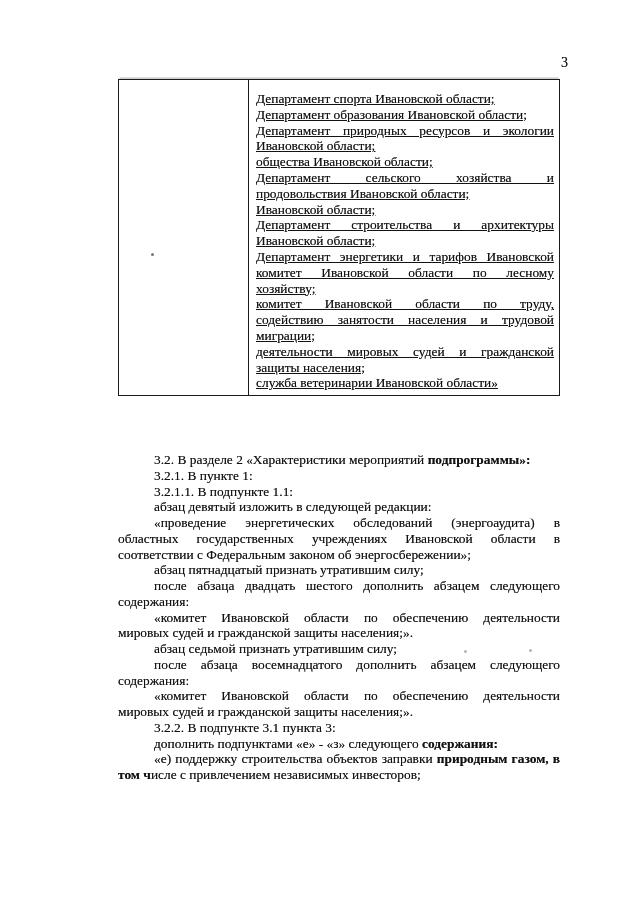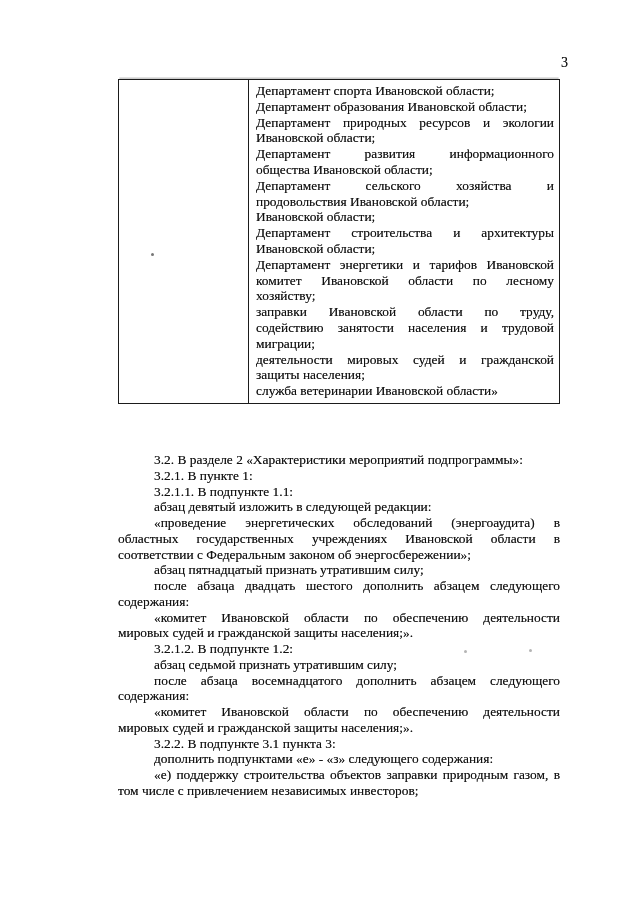--- a/index.html
+++ b/index.html
@@ -38,35 +38,36 @@
   }
   .col-left {
     width: 130px;
     box-sizing: border-box;
     border-right: 1.6px solid #1b1b1b;
     position: relative;
   }
   .col-right {
     flex: 1;
     box-sizing: border-box;
-    padding: 3px 5px 4px 7px;
+    padding: 11px 5px 4px 7px;
+    text-decoration: underline;
   }
   
   .tline {
     font-size: 13.4px;
     line-height: 15.8px;
     white-space: nowrap;
     text-align: left;
   }
   .tline.just {
     text-align: justify;
     text-align-last: justify;
   }
   .tline.ind { padding-left: 36px; }
-  .bold { font-weight: 400; }
+  .bold { font-weight: 700; }
   
   .body-text {
     position: absolute;
     left: 118px; top: 452px;
     width: 442px;
   }
   .body-text .tline { line-height: 15.75px; }
   
   .speck {
     position: absolute;
@@ -82,31 +83,30 @@
 
   <div class="page-number">3</div>
 
   <div class="doc-table">
     <div class="col-left"></div>
     <div class="col-right">
         <div class="tline"><span>Департамент спорта Ивановской области;</span></div>
         <div class="tline"><span>Департамент образования Ивановской области;</span></div>
         <div class="tline just"><span>Департамент природных ресурсов и экологии</span></div>
         <div class="tline"><span>Ивановской области;</span></div>
-        <div class="tline just"><span>Департамент развития информационного</span></div>
         <div class="tline"><span>общества Ивановской области;</span></div>
         <div class="tline just"><span>Департамент сельского хозяйства и</span></div>
         <div class="tline"><span>продовольствия Ивановской области;</span></div>
         <div class="tline"><span>Ивановской области;</span></div>
         <div class="tline just"><span>Департамент строительства и архитектуры</span></div>
         <div class="tline"><span>Ивановской области;</span></div>
         <div class="tline just"><span>Департамент энергетики и тарифов Ивановской</span></div>
         <div class="tline just"><span>комитет Ивановской области по лесному</span></div>
         <div class="tline"><span>хозяйству;</span></div>
-        <div class="tline just"><span>заправки Ивановской области по труду,</span></div>
+        <div class="tline just"><span>комитет Ивановской области по труду,</span></div>
         <div class="tline just"><span>содействию занятости населения и трудовой</span></div>
         <div class="tline"><span>миграции;</span></div>
         <div class="tline just"><span>деятельности мировых судей и гражданской</span></div>
         <div class="tline"><span>защиты населения;</span></div>
         <div class="tline"><span>служба ветеринарии Ивановской области»</span></div>
       </div>
   </div>
 
   <div class="body-text">
       <div class="tline ind"><span>3.2. В разделе 2 «Характеристики мероприятий </span><span class="bold">подпрограммы»:</span></div>
@@ -114,21 +114,20 @@
       <div class="tline ind"><span>3.2.1.1. В подпункте 1.1:</span></div>
       <div class="tline ind"><span>абзац девятый изложить в следующей редакции:</span></div>
       <div class="tline just ind"><span>«проведение энергетических обследований (энергоаудита) в</span></div>
       <div class="tline just"><span>областных государственных учреждениях Ивановской области в</span></div>
       <div class="tline"><span>соответствии с Федеральным законом об энергосбережении»;</span></div>
       <div class="tline ind"><span>абзац пятнадцатый признать утратившим силу;</span></div>
       <div class="tline just ind"><span>после абзаца двадцать шестого дополнить абзацем следующего</span></div>
       <div class="tline"><span>содержания:</span></div>
       <div class="tline just ind"><span>«комитет Ивановской области по обеспечению деятельности</span></div>
       <div class="tline"><span>мировых судей и гражданской защиты населения;».</span></div>
-      <div class="tline ind"><span>3.2.1.2. В подпункте 1.2:</span></div>
       <div class="tline ind"><span>абзац седьмой признать утратившим силу;</span></div>
       <div class="tline just ind"><span>после абзаца восемнадцатого дополнить абзацем следующего</span></div>
       <div class="tline"><span>содержания:</span></div>
       <div class="tline just ind"><span>«комитет Ивановской области по обеспечению деятельности</span></div>
       <div class="tline"><span>мировых судей и гражданской защиты населения;».</span></div>
       <div class="tline ind"><span>3.2.2. В подпункте 3.1 пункта 3:</span></div>
       <div class="tline ind"><span>дополнить подпунктами «е» - «з» следующего </span><span class="bold">содержания:</span></div>
       <div class="tline just ind"><span>«е) поддержку строительства объектов заправки </span><span class="bold">природным газом, в</span></div>
       <div class="tline"><span class="bold">том ч</span><span>исле с привлечением независимых инвесторов;</span></div>
     </div>

